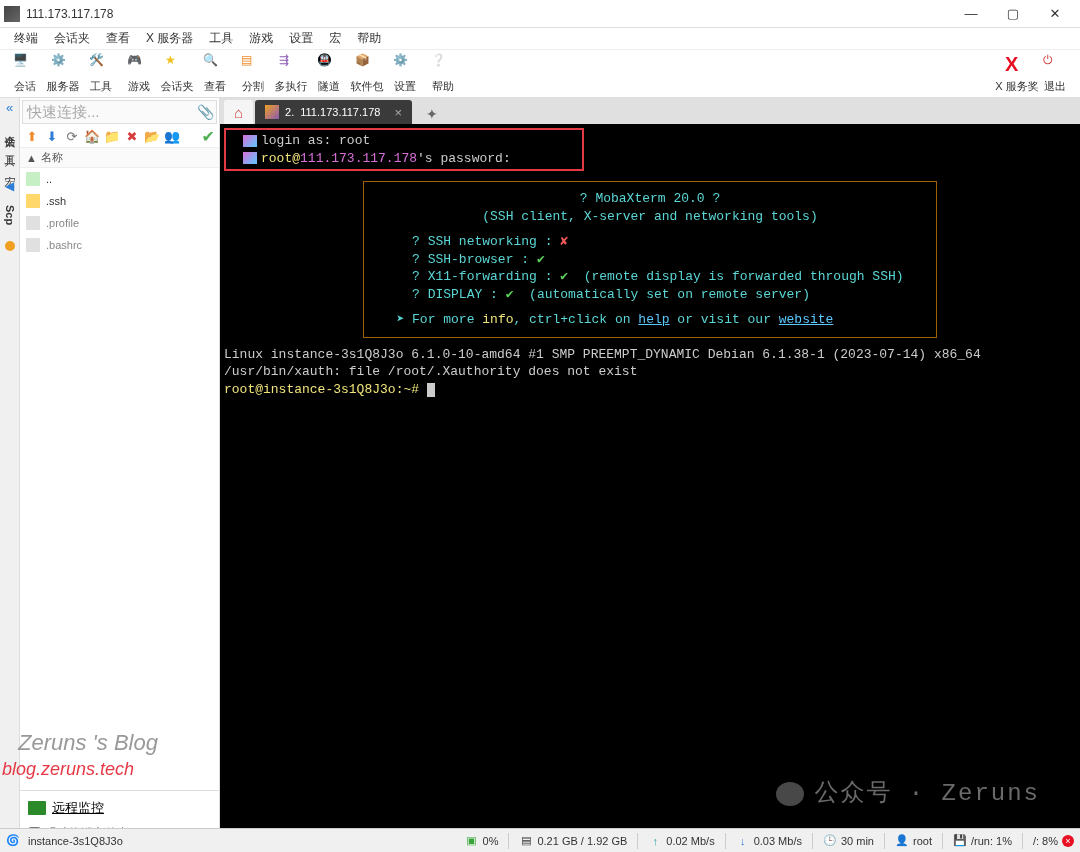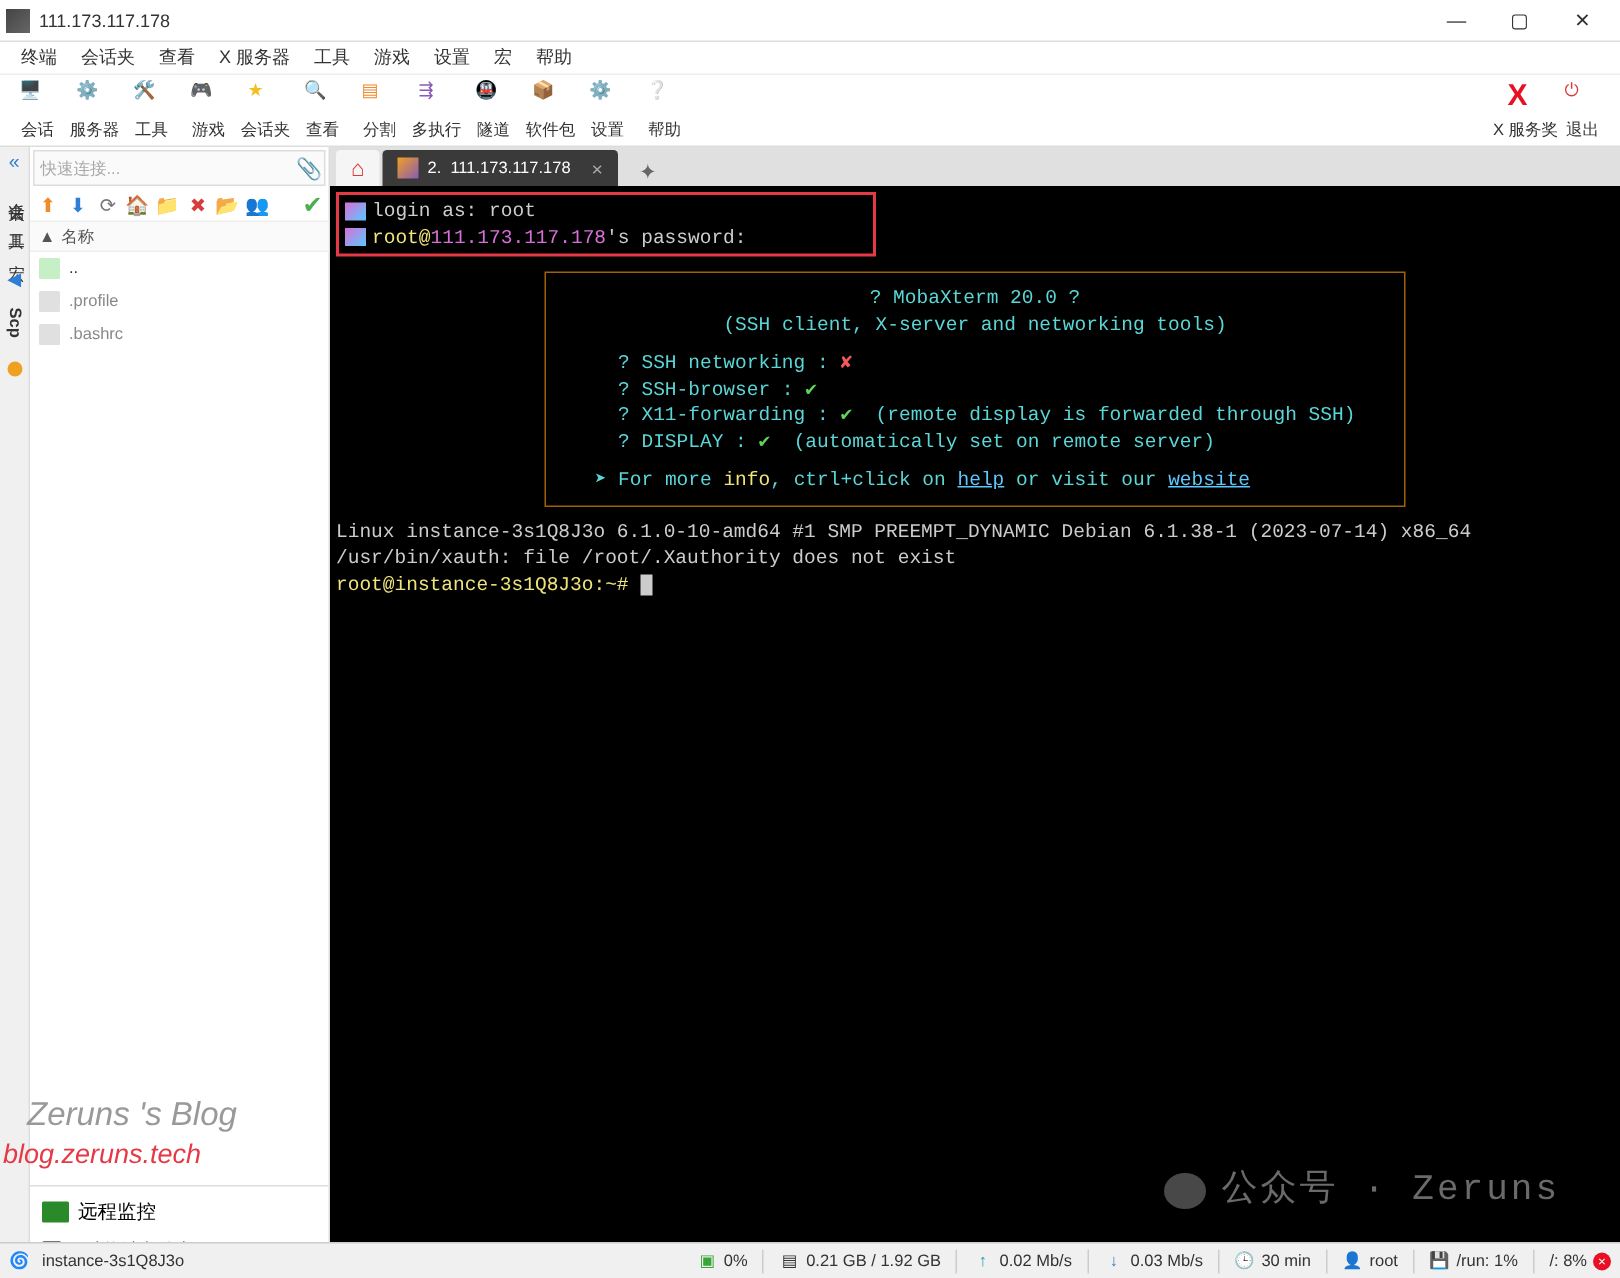--- a/index.html
+++ b/index.html
@@ -24,21 +24,21 @@
 .toolbar .spacer { flex: 1; }
 
 
 .mainbody { display: flex; height: 752px; }
 
 .vtabs { width: 20px; background: #f0f0f0; border-right: 1px solid #ddd; display: flex; flex-direction: column; align-items: center; padding-top: 2px; gap: 4px; }
 .vtabs .vtab { writing-mode: vertical-rl; text-orientation: mixed; font-size: 11px; padding: 8px 2px; cursor: pointer; color: #333; }
 .vtabs .dot { width: 10px; height: 10px; border-radius: 50%; margin-top: 4px; }
 
 .sidebar { width: 200px; background: #fff; border-right: 1px solid #ddd; display: flex; flex-direction: column; position: relative; }
-.sidebar .quickconnect { height: 24px; border: 1px solid #ddd; margin: 2px; padding: 2px 4px; color: #aaa; font-size: 11px; display: flex; align-items: center; background: #fafafa; }
+.sidebar .quickconnect { height: 24px; border: 1px solid #ddd; margin: 2px; padding: 2px 4px; color: #aaa; font-size: 15px; display: flex; align-items: center; background: #fafafa; }
 .sidebar .qc-paperclip { position: absolute; right: 4px; top: 6px; color: #98c6e8; font-size: 14px; }
 .sidebar .mini-toolbar { height: 22px; display: flex; align-items: center; gap: 4px; padding: 1px 4px; border-bottom: 1px solid #eee; }
 .sidebar .mini-toolbar .ico { width: 16px; height: 16px; display: inline-flex; align-items: center; justify-content: center; cursor: pointer; font-size: 13px; }
 .sidebar .mini-toolbar .ok { color: #4caf50; font-size: 16px; margin-left: auto; }
 .sidebar .path-bar { height: 20px; background: #fff; border: 1px solid #ddd; margin: 2px 4px; padding: 1px 4px; font-size: 11px; color: #333; display: flex; align-items: center; }
 .sidebar .file-header { height: 20px; display: flex; align-items: center; padding: 0 6px; font-size: 11px; color: #555; border-bottom: 1px solid #eee; background: #fafafa; }
 .sidebar .file-list { flex: 1; overflow: auto; }
 .sidebar .file-row { height: 22px; display: flex; align-items: center; padding: 0 6px; gap: 6px; font-size: 11px; color: #333; cursor: pointer; }
 .sidebar .file-row.dimmed { color: #888; }
 .sidebar .fico { width: 14px; height: 14px; display: inline-block; }
@@ -53,21 +53,21 @@
 .rightpane { flex: 1; display: flex; flex-direction: column; background: #222; }
 .tabbar { height: 26px; background: #e0e0e0; display: flex; align-items: flex-end; padding: 0 4px; gap: 2px; }
 .tab { height: 24px; padding: 0 10px; display: flex; align-items: center; gap: 6px; font-size: 11px; cursor: pointer; background: #d0d0d0; border-radius: 3px 3px 0 0; }
 .tab.home { background: #f5f5f5; }
 .tab.active { background: #3a3a3a; color: #fff; }
 .tab .tabico { width: 14px; height: 14px; display: inline-block; }
 .tab .close-x { color: #aaa; font-size: 13px; margin-left: 8px; }
 .tabbar .tab-add { margin-left: 6px; color: #666; font-size: 14px; cursor: pointer; padding: 2px 6px; }
 
 .terminal { flex: 1; background: #000; color: #ccc; font-family: Consolas, "Courier New", monospace; font-size: 13px; padding: 4px; line-height: 1.35; overflow: hidden; position: relative; }
-.terminal .highlight-box { border: 2px solid #e63946; padding: 2px 4px; margin-bottom: 4px; display: inline-block; min-width: 360px; }
+.terminal .highlight-box { border: 2px solid #e63946; padding: 2px 17px; margin-bottom: 4px; display: inline-block; min-width: 360px; }
 .terminal .info-box { border: 1px solid #a16207; margin: 6px auto 8px; padding: 8px 32px; width: fit-content; }
 .terminal .c-cyan   { color: #5bd6d6; }
 .terminal .c-yellow { color: #f0e47a; }
 .terminal .c-magenta{ color: #d86fd8; }
 .terminal .c-green  { color: #5fd75f; }
 .terminal .c-red    { color: #f25a5a; }
 .terminal .c-cyan-u { color: #5bc8ff; text-decoration: underline; }
 .terminal .cursor   { display: inline-block; width: 8px; height: 14px; background: #ccc; vertical-align: middle; }
 .terminal .glyph { display: inline-block; width: 14px; height: 12px; background: linear-gradient(135deg, #d86fd8, #5bc8ff); margin-right: 4px; vertical-align: middle; }
 
@@ -210,33 +210,37 @@
     </div>
     <div class="file-header">
       <span style="margin-right:4px;color:#555;">▲</span>
       <span>名称</span>
     </div>
     <div class="file-list">
       <div class="file-row">
           <span class="fico folder-up"></span>
           <span>..</span>
         </div>
+      <div class="file-row">
+          <span class="fico folder-ico"></span>
+          <span>.ssh</span>
+        </div>
       <div class="file-row dimmed">
           <span class="fico file-ico"></span>
           <span>.profile</span>
         </div>
       <div class="file-row dimmed">
           <span class="fico file-ico"></span>
           <span>.bashrc</span>
         </div>
     </div>
     <div class="bottom-panel">
       <div class="remote-mon">
         <span class="mon-ico"></span>
-        <span style="font-weight:normal;font-size:13px;">远程监控</span>
+        <span style="font-weight:normal;font-size:13px;text-decoration:underline;">远程监控</span>
       </div>
       <label class="track-cb">
         <input type="checkbox" style="">
         <span>跟踪终端文件夹</span>
       </label>
     </div>
   </div>
 
   <div class="rightpane">
     <div class="tabbar">

